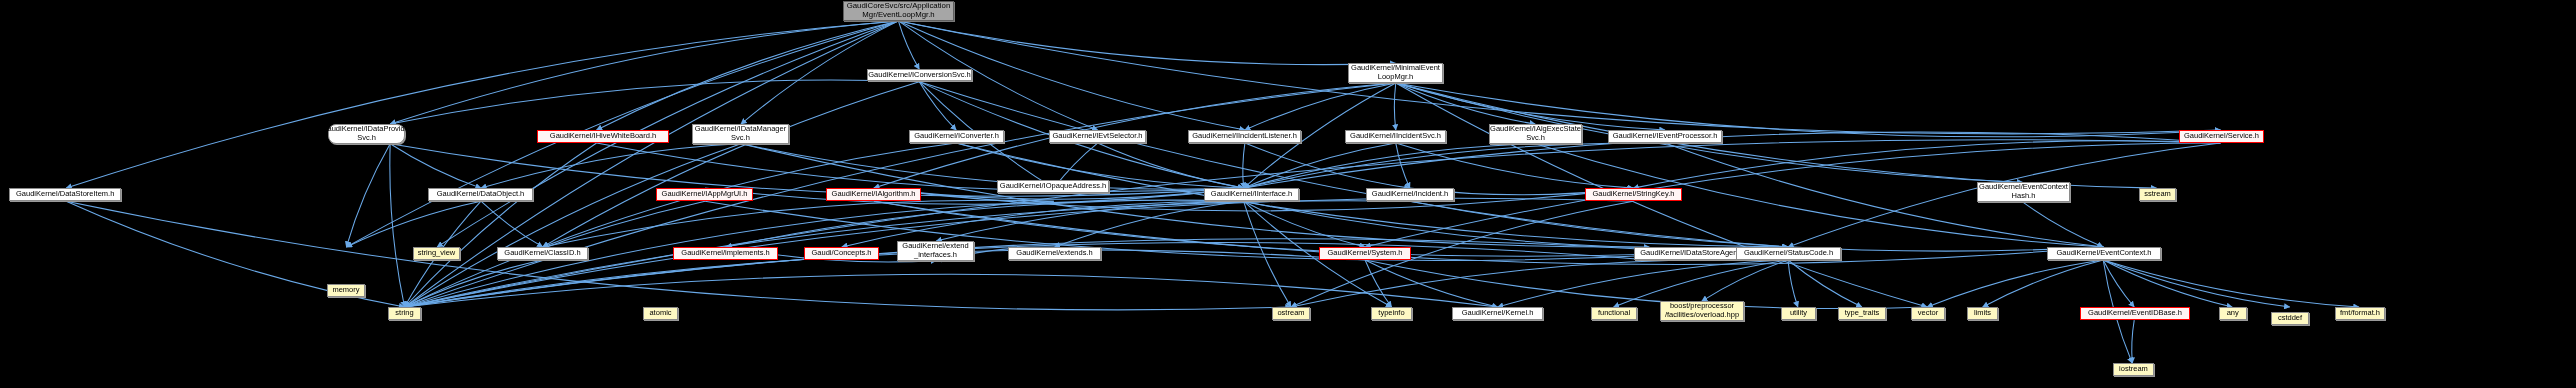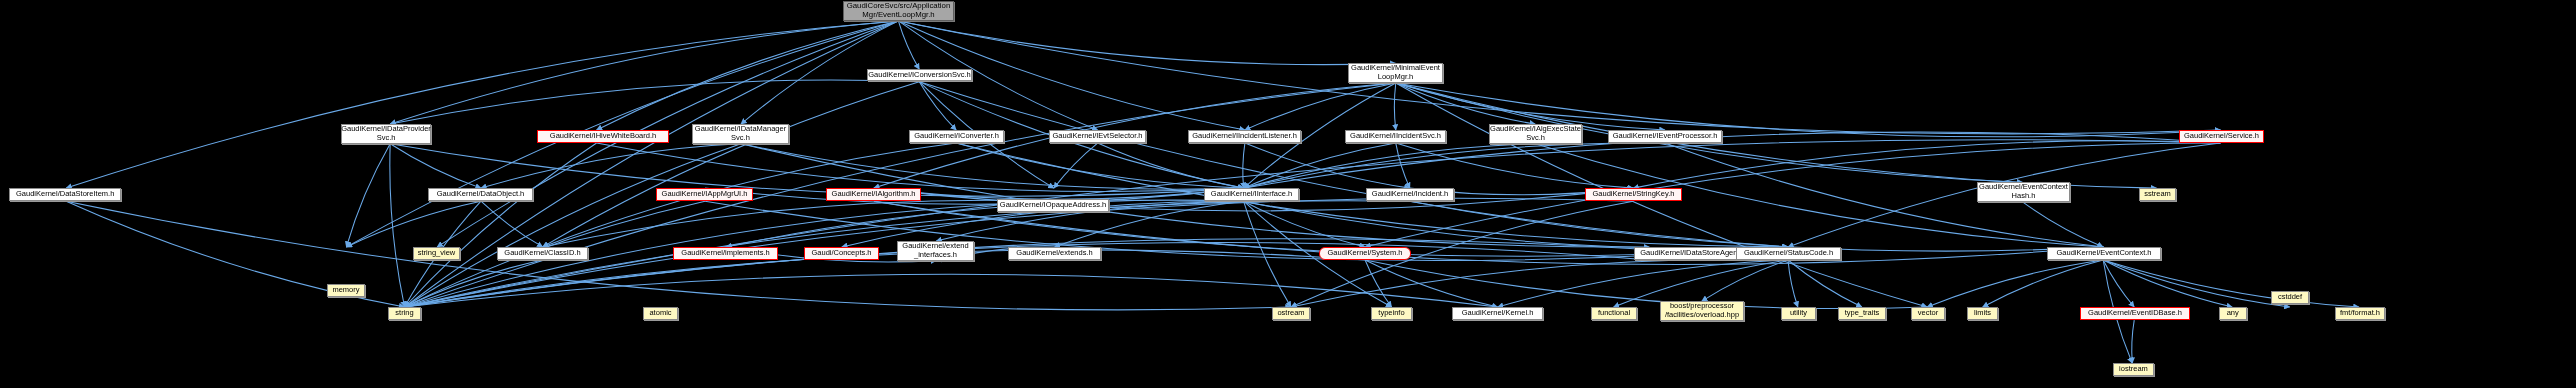--- a/index.html
+++ b/index.html
@@ -138,68 +138,68 @@
       <path d="M 1613 378 Q 1521.24 377.64 1432 399" fill="none" stroke="#6aa9e8" stroke-width="1.6" marker-end="url(#ah)"></path>
       <path d="M 2523.5 398 Q 1566.43 319.67 618 470" fill="none" stroke="#6aa9e8" stroke-width="1.6" marker-end="url(#ah)"></path>
       <path d="M 2291.5 470 Q 1454.75 369.59000000000003 618 470" fill="none" stroke="#6aa9e8" stroke-width="1.6" marker-end="url(#ah)"></path>
     </svg>
   <div id="nodes">
       <div class="node n-root" style="left: 843px; top: 1.3px; width: 111px; height: 19.6px; font-size: 7.8px;">GaudiCoreSvc/src/Application
 Mgr/EventLoopMgr.h</div>
       <div class="node n-plain" style="left: 867px; top: 69px; width: 105px; height: 12.4px;">GaudiKernel/IConversionSvc.h</div>
       <div class="node n-plain" style="left: 1348px; top: 63px; width: 95px; height: 19.6px;">GaudiKernel/MinimalEvent
 LoopMgr.h</div>
-      <div class="node n-plain" style="left: 341px; top: 124px; width: 90px; height: 19.6px;">GaudiKernel/IDataProvider
+      <div class="node n-plain" style="left: 328px; top: 124px; width: 77px; height: 19.6px; border-radius: 8px;">GaudiKernel/IDataProvider
 Svc.h</div>
       <div class="node n-red" style="left: 537px; top: 130px; width: 132px; height: 13px;">GaudiKernel/IHiveWhiteBoard.h</div>
       <div class="node n-plain" style="left: 692px; top: 124px; width: 97px; height: 19.6px;">GaudiKernel/IDataManager
 Svc.h</div>
       <div class="node n-plain" style="left: 909px; top: 130px; width: 95px; height: 13px;">GaudiKernel/IConverter.h</div>
       <div class="node n-plain" style="left: 1049px; top: 130px; width: 97px; height: 13px;">GaudiKernel/IEvtSelector.h</div>
       <div class="node n-plain" style="left: 1188px; top: 130px; width: 113px; height: 13px;">GaudiKernel/IIncidentListener.h</div>
       <div class="node n-plain" style="left: 1345px; top: 130px; width: 101px; height: 13px;">GaudiKernel/IIncidentSvc.h</div>
       <div class="node n-plain" style="left: 1489px; top: 124px; width: 93px; height: 19.6px;">GaudiKernel/IAlgExecState
 Svc.h</div>
       <div class="node n-plain" style="left: 1608px; top: 130px; width: 114px; height: 13px;">GaudiKernel/IEventProcessor.h</div>
       <div class="node n-red" style="left: 2179px; top: 130px; width: 85px; height: 13px;">GaudiKernel/Service.h</div>
       <div class="node n-plain" style="left: 9.2px; top: 188px; width: 112px; height: 13px;">GaudiKernel/DataStoreItem.h</div>
       <div class="node n-plain" style="left: 428px; top: 188px; width: 105px; height: 13px;">GaudiKernel/DataObject.h</div>
       <div class="node n-red" style="left: 656px; top: 188px; width: 97px; height: 13px;">GaudiKernel/IAppMgrUI.h</div>
       <div class="node n-red" style="left: 826px; top: 188px; width: 95px; height: 13px;">GaudiKernel/IAlgorithm.h</div>
-      <div class="node n-plain" style="left: 997px; top: 199px; width: 112px; height: 13px;">GaudiKernel/IOpaqueAddress.h</div>
+      <div class="node n-plain" style="left: 997px; top: 180px; width: 112px; height: 13px;">GaudiKernel/IOpaqueAddress.h</div>
       <div class="node n-plain" style="left: 1204px; top: 188px; width: 95px; height: 13px;">GaudiKernel/IInterface.h</div>
       <div class="node n-plain" style="left: 1366px; top: 188px; width: 88px; height: 13px;">GaudiKernel/Incident.h</div>
       <div class="node n-red" style="left: 1585px; top: 188px; width: 97px; height: 13px;">GaudiKernel/StringKey.h</div>
       <div class="node n-plain" style="left: 1977px; top: 182px; width: 93px; height: 19.6px;">GaudiKernel/EventContext
 Hash.h</div>
       <div class="node n-std" style="left: 2139px; top: 188px; width: 37px; height: 13px;">sstream</div>
       <div class="node n-std" style="left: 327px; top: 247px; width: 38px; height: 13px; margin-top: 37px;">memory</div>
       <div class="node n-std" style="left: 413px; top: 247px; width: 47px; height: 13px;">string_view</div>
       <div class="node n-plain" style="left: 497px; top: 247px; width: 91px; height: 13px;">GaudiKernel/ClassID.h</div>
       <div class="node n-red" style="left: 673px; top: 247px; width: 105px; height: 13px;">GaudiKernel/implements.h</div>
       <div class="node n-red" style="left: 804px; top: 247px; width: 75px; height: 13px;">Gaudi/Concepts.h</div>
       <div class="node n-plain" style="left: 897px; top: 241px; width: 77px; height: 19.6px;">GaudiKernel/extend
 _interfaces.h</div>
       <div class="node n-plain" style="left: 1008px; top: 247px; width: 93px; height: 13px; text-align: right;">GaudiKernel/extends.h</div>
-      <div class="node n-red" style="left: 1319px; top: 247px; width: 92px; height: 13px; border-radius: 6px;">GaudiKernel/System.h</div>
+      <div class="node n-red" style="left: 1319px; top: 247px; width: 92px; height: 13px;">GaudiKernel/System.h</div>
       <div class="node n-plain" style="left: 1590px; top: 247px; width: 118px; height: 13px; margin-left: 44px;">GaudiKernel/IDataStoreAgent.h</div>
       <div class="node n-plain" style="left: 1736px; top: 247px; width: 105px; height: 13px;">GaudiKernel/StatusCode.h</div>
       <div class="node n-plain" style="left: 2047px; top: 247px; width: 114px; height: 13px;">GaudiKernel/EventContext.h</div>
       <div class="node n-std" style="left: 388px; top: 307px; width: 33px; height: 13px;">string</div>
       <div class="node n-std" style="left: 643px; top: 307px; width: 35px; height: 13px;">atomic</div>
       <div class="node n-std" style="left: 1272px; top: 307px; width: 38px; height: 13px;">ostream</div>
       <div class="node n-std" style="left: 1371px; top: 307px; width: 41px; height: 13px;">typeinfo</div>
       <div class="node n-plain" style="left: 1452px; top: 307px; width: 91px; height: 13px;">GaudiKernel/Kernel.h</div>
       <div class="node n-std" style="left: 1591px; top: 307px; width: 46px; height: 13px;">functional</div>
       <div class="node n-std" style="left: 1660px; top: 301px; width: 84px; height: 19.6px;">boost/preprocessor
 /facilities/overload.hpp</div>
       <div class="node n-std" style="left: 1781px; top: 307px; width: 35px; height: 13px;">utility</div>
       <div class="node n-std" style="left: 1838px; top: 307px; width: 48px; height: 13px;">type_traits</div>
       <div class="node n-std" style="left: 1911px; top: 307px; width: 34px; height: 13px;">vector</div>
       <div class="node n-std" style="left: 1967px; top: 307px; width: 31px; height: 13px;">limits</div>
       <div class="node n-red" style="left: 2080px; top: 307px; width: 110px; height: 13px;">GaudiKernel/EventIDBase.h</div>
       <div class="node n-std" style="left: 2219px; top: 307px; width: 27.5px; height: 13px;">any</div>
-      <div class="node n-std" style="left: 2271px; top: 291px; width: 38px; height: 13px;">cstddef</div>
+      <div class="node n-std" style="left: 2271px; top: 312px; width: 38px; height: 13px;">cstddef</div>
       <div class="node n-std" style="left: 2335px; top: 307px; width: 50px; height: 13px;">fmt/format.h</div>
       <div class="node n-std" style="left: 2113px; top: 363px; width: 41px; height: 13px;">iostream</div>
     </div>
 </div>
 
 
 </body></html>

